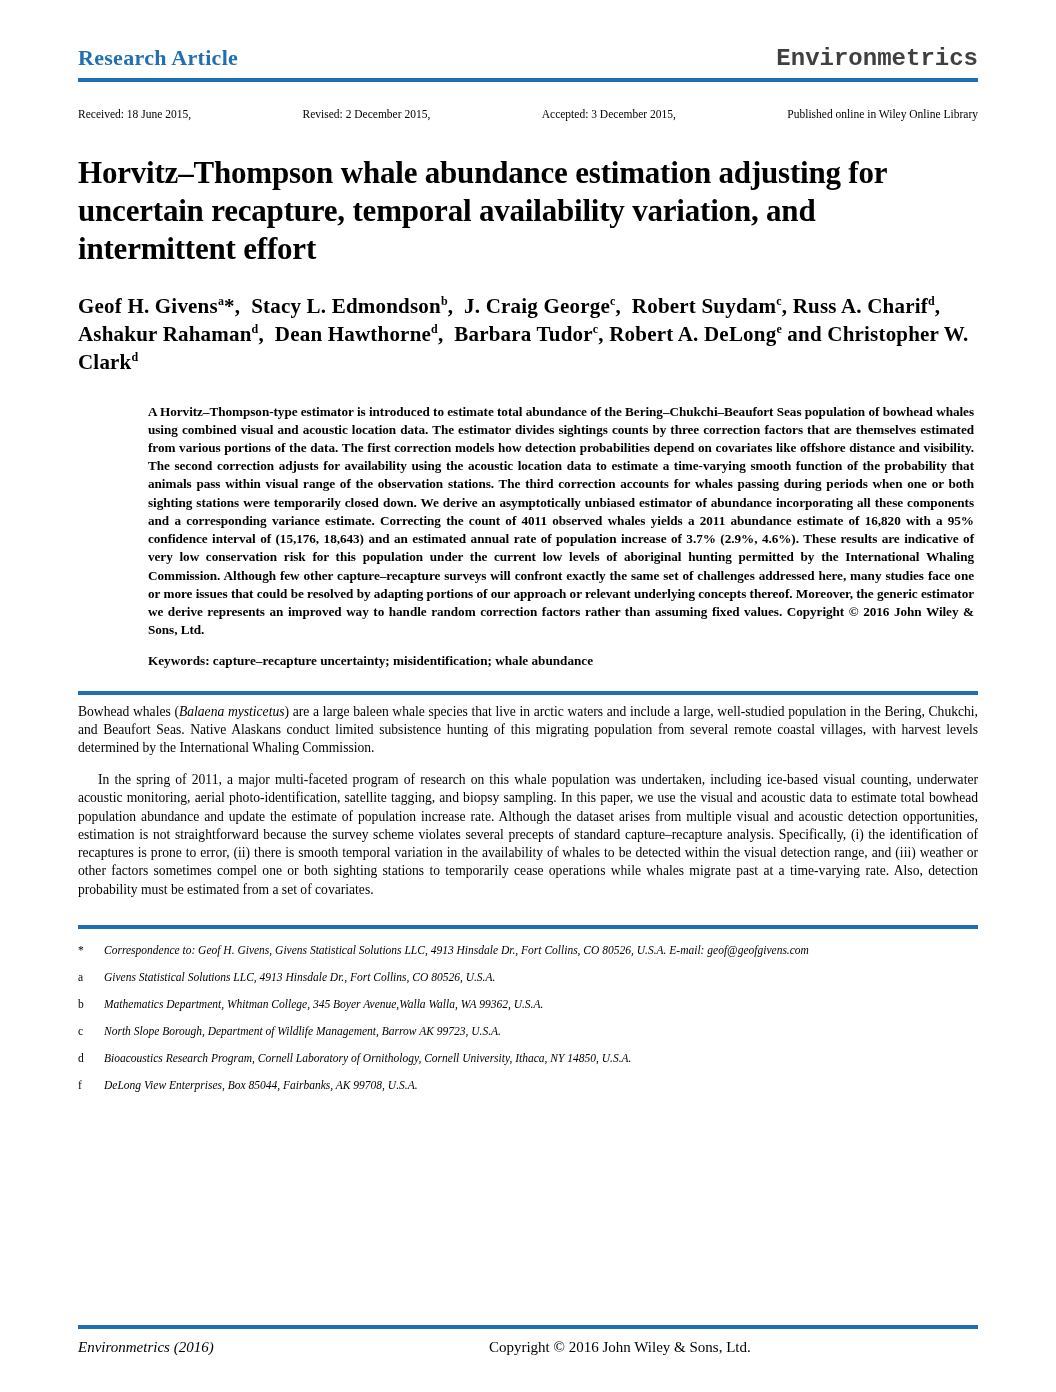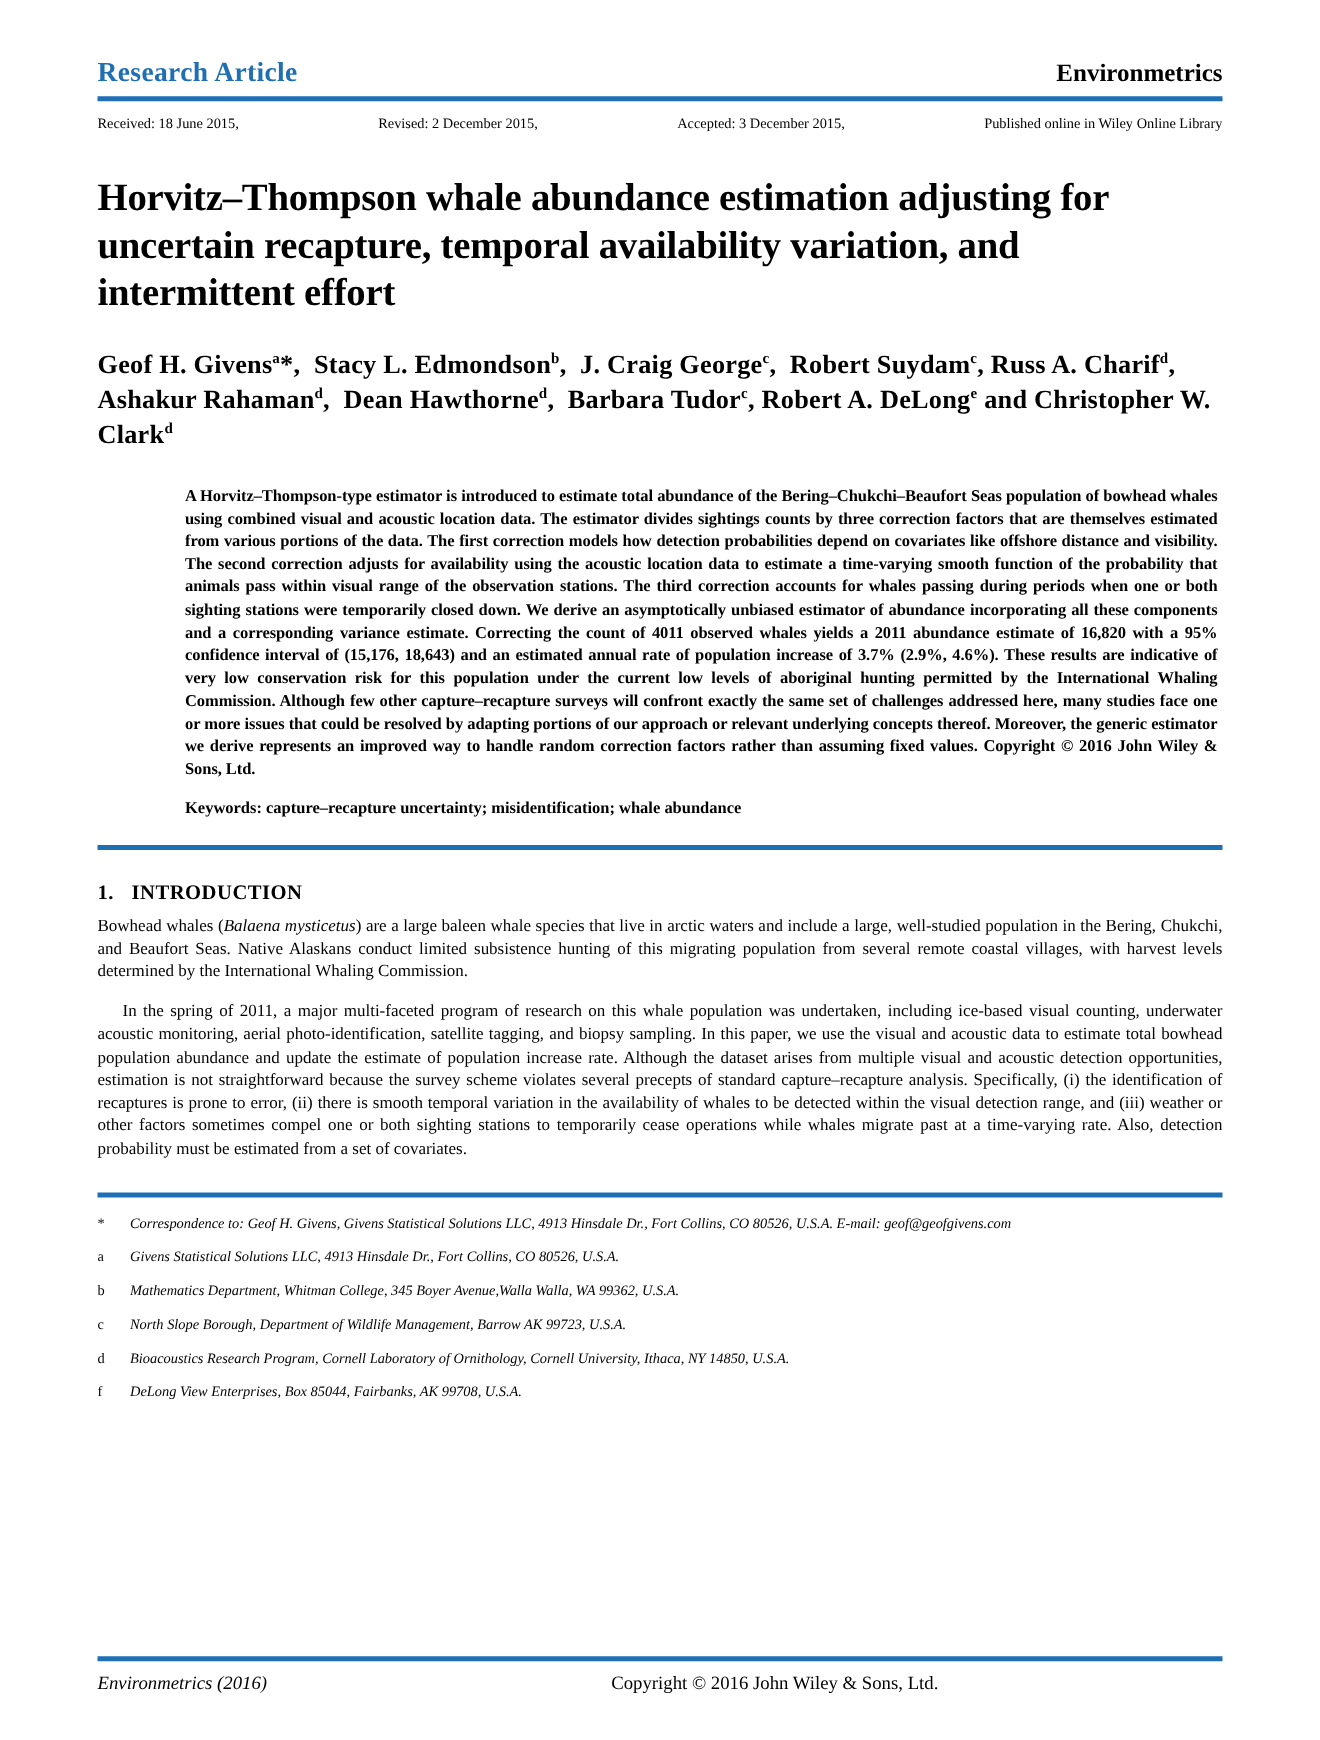--- a/index.html
+++ b/index.html
@@ -34,37 +34,37 @@
     padding-top: 45px;
   }
   .journal-type {
     color: #1f6fb5;
     font-size: 22px;
     font-weight: bold;
     font-family: "Liberation Serif", serif;
     letter-spacing: 0.3px;
   }
   .journal-name {
-    color: #000000;
-    font-size: 20px;
-    font-weight: bold;
-    font-family: Liberation Serif, serif;
+    color: #404040;
+    font-size: 24px;
+    font-weight: bold;
+    font-family: Liberation Mono, monospace;
   }
   .rule-blue {
     height: 4px;
     background: #1f6fb5;
     margin-top: 6px;
   }
 
   
   .dates {
     display: flex;
     justify-content: space-between;
     font-size: 11.5px;
-    margin-top: 12px;
+    margin-top: 26px;
     color: #000;
   }
   .dates span { white-space: nowrap; }
   .doi {
     font-size: 13px;
     margin-top: 22px;
   }
 
   
   .title {
@@ -198,23 +198,20 @@
     <div class="abstract-block">
       <p class="abstract">A Horvitz–Thompson-type estimator is introduced to estimate total abundance of the Bering–Chukchi–Beaufort Seas population of bowhead whales using combined visual and acoustic location data. The estimator divides sightings counts by three correction factors that are themselves estimated from various portions of the data. The first correction models how detection probabilities depend on covariates like offshore distance and visibility. The second correction adjusts for availability using the acoustic location data to estimate a time-varying smooth function of the probability that animals pass within visual range of the observation stations. The third correction accounts for whales passing during periods when one or both sighting stations were temporarily closed down. We derive an asymptotically unbiased estimator of abundance incorporating all these components and a corresponding variance estimate. Correcting the count of 4011 observed whales yields a 2011 abundance estimate of 16,820 with a 95% confidence interval of (15,176, 18,643) and an estimated annual rate of population increase of 3.7% (2.9%, 4.6%). These results are indicative of very low conservation risk for this population under the current low levels of aboriginal hunting permitted by the International Whaling Commission. Although few other capture–recapture surveys will confront exactly the same set of challenges addressed here, many studies face one or more issues that could be resolved by adapting portions of our approach or relevant underlying concepts thereof. Moreover, the generic estimator we derive represents an improved way to handle random correction factors rather than assuming fixed values. Copyright © 2016 John Wiley &amp; Sons, Ltd.</p>
       <div class="keywords">
         <span class="kw-label">Keywords:</span>
         <span class="kw-list">capture–recapture uncertainty; misidentification; whale abundance</span>
       </div>
     </div>
 
     <div class="rule-after-abstract"></div>
 
-    <div class="section-heading">
-      <span class="num">1.</span><span>INTRODUCTION</span>
-    </div>
     <p class="body-par">Bowhead whales (<i>Balaena mysticetus</i>) are a large baleen whale species that live in arctic waters and include a large, well-studied population in the Bering, Chukchi, and Beaufort Seas. Native Alaskans conduct limited subsistence hunting of this migrating population from several remote coastal villages, with harvest levels determined by the International Whaling Commission.</p>
     <p class="body-par indent">In the spring of 2011, a major multi-faceted program of research on this whale population was undertaken, including ice-based visual counting, underwater acoustic monitoring, aerial photo-identification, satellite tagging, and biopsy sampling. In this paper, we use the visual and acoustic data to estimate total bowhead population abundance and update the estimate of population increase rate. Although the dataset arises from multiple visual and acoustic detection opportunities, estimation is not straightforward because the survey scheme violates several precepts of standard capture–recapture analysis. Specifically, (i) the identification of recaptures is prone to error, (ii) there is smooth temporal variation in the availability of whales to be detected within the visual detection range, and (iii) weather or other factors sometimes compel one or both sighting stations to temporarily cease operations while whales migrate past at a time-varying rate. Also, detection probability must be estimated from a set of covariates.</p>
 
     <div class="footnotes">
       <div class="rule-foot"></div>
       <div class="fn-row">
         <div class="fn-mark">*</div>
         <div class="fn-text">Correspondence to: Geof H. Givens, Givens Statistical Solutions LLC, 4913 Hinsdale Dr., Fort Collins, CO 80526, U.S.A.  E-mail: geof@geofgivens.com</div>
       </div>
       <div class="fn-row">

